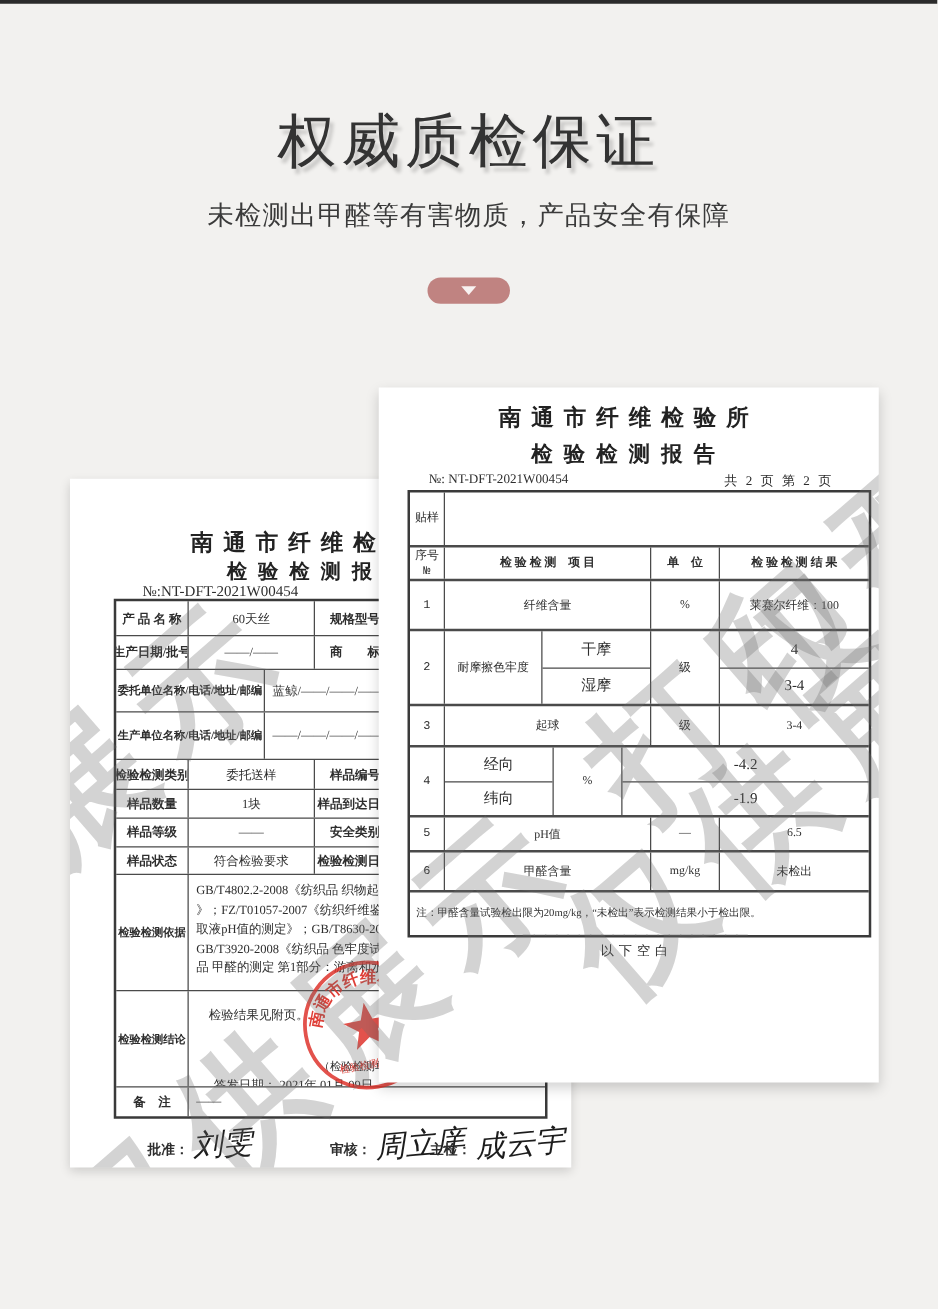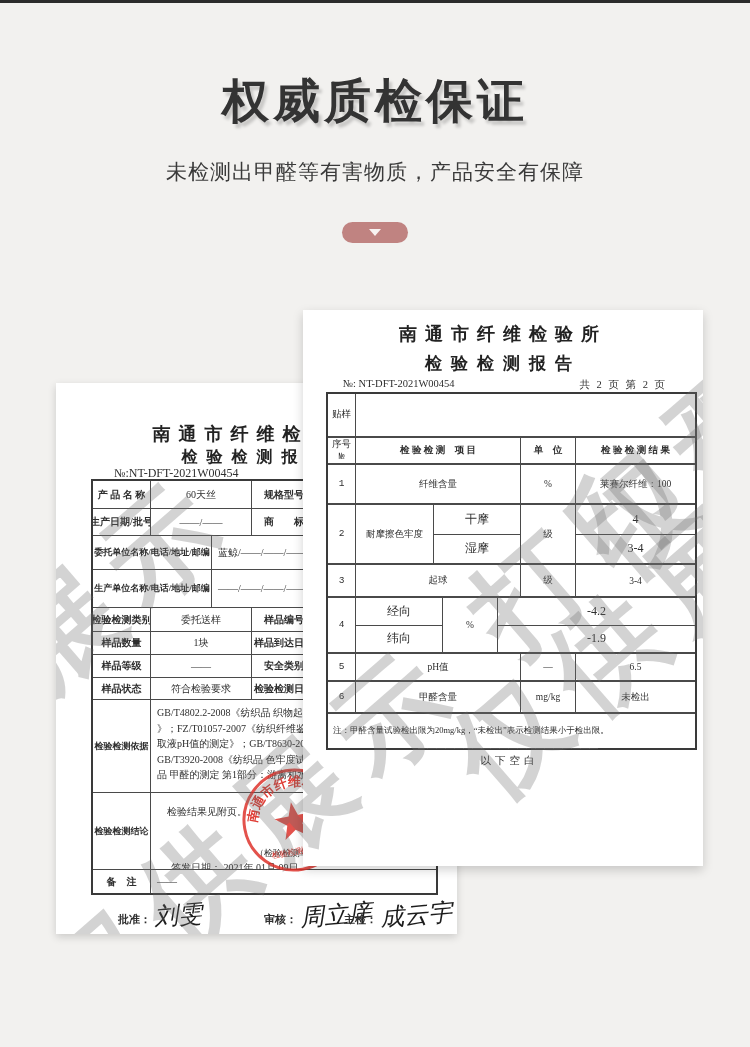--- a/index.html
+++ b/index.html
@@ -5,22 +5,22 @@
   html,body{margin:0;padding:0;}
   body{
     width:750px;height:1047px;position:relative;overflow:hidden;
     background:#f2f1ef;
     font-family:"Liberation Sans","DejaVu Sans",sans-serif;
   }
   .top-bar{position:absolute;left:0;top:0;width:750px;height:3px;background:#2b2b2b;}
 
   
   .page-title{
-    position:absolute;top:70px;left:0;width:750px;text-align:center;
-    font-size:47px;font-weight:bold;color:#333;letter-spacing:4px;
+    position:absolute;top:82px;left:0;width:750px;text-align:center;
+    font-size:47px;font-weight:normal;color:#333;letter-spacing:4px;
     text-shadow:3px 4px 3px rgba(0,0,0,0.18);
   }
   .page-subtitle{
     position:absolute;top:158px;left:0;width:750px;text-align:center;
     font-size:21px;color:#3a3a3a;letter-spacing:1px;
   }
   .scroll-pill{
     position:absolute;top:222px;left:342px;width:66px;height:21px;border-radius:11px;
     background:#c08381;cursor:pointer;
   }

